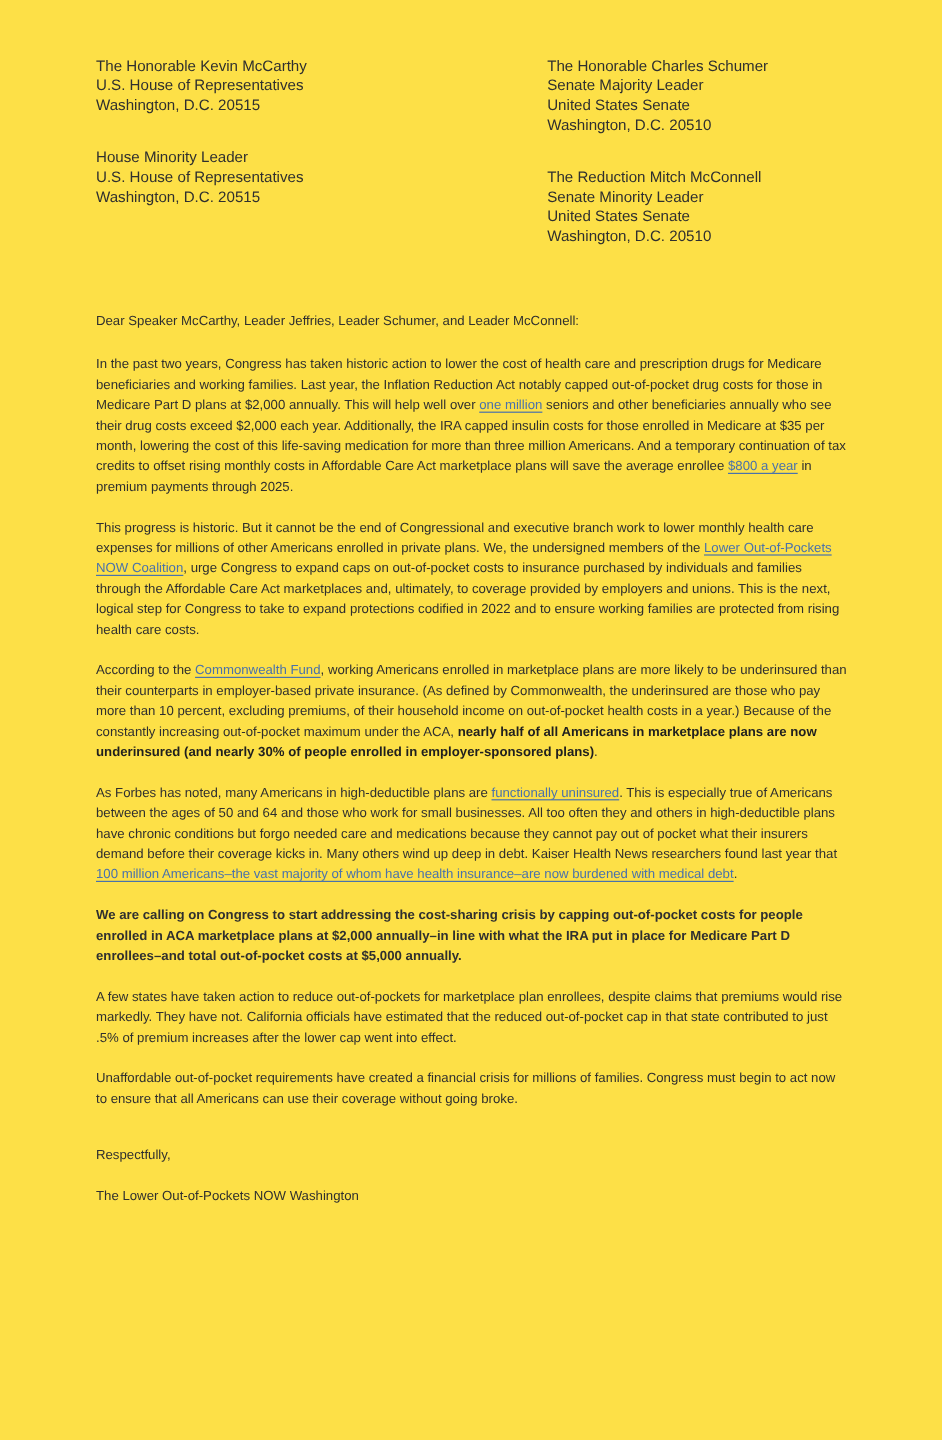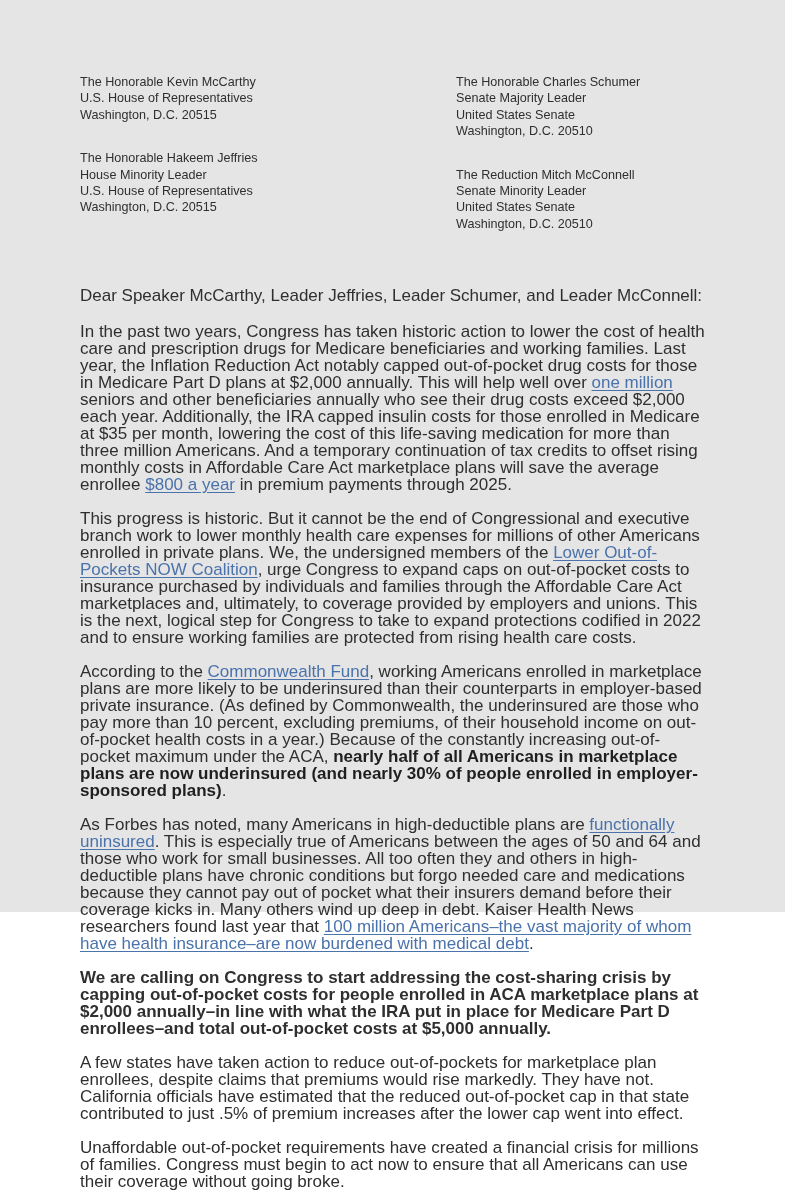--- a/index.html
+++ b/index.html
@@ -12,24 +12,24 @@
     width: 785px;
     height: 1200px;
     font-family: "Liberation Sans", sans-serif;
     color: #2f2f2f;
     -webkit-font-smoothing: antialiased;
     overflow: hidden;
   }
   .page {
     position: relative;
     width: 785px;
-    height: 912px;
-    background: #e5e5e5;
+    height: 1200px;
+    background: #fde047;
     box-sizing: border-box;
-    padding: 74px 78px 0 80px;
+    padding: 47px 78px 0 80px;
   }
 
   
   .address-block {
     display: flex;
     flex-direction: row;
     align-items: flex-start;
   }
   .address-col {
     width: 376px;
@@ -51,21 +51,21 @@
     white-space: nowrap;
   }
 
   
   .letter-body {
     margin-top: 55px;
     width: 628px;
   }
   p.para {
     margin: 0 0 17px 0;
-    font-size: 17px;
+    font-size: 11px;
     line-height: 17.0px;
     color: #2f2f2f;
     text-align: left;
   }
   p.salutation {
     margin-bottom: 19px;
   }
   p.para.bold-para {
     font-weight: bold;
   }
@@ -92,21 +92,20 @@
 
   <div class="address-block">
 
     <div class="address-col left">
       <div class="address-group">
         <div class="address-line">The Honorable Kevin McCarthy</div>
         <div class="address-line">U.S. House of Representatives</div>
         <div class="address-line">Washington, D.C. 20515</div>
       </div>
       <div class="address-group">
-        <div class="address-line">The Honorable Hakeem Jeffries</div>
         <div class="address-line">House Minority Leader</div>
         <div class="address-line">U.S. House of Representatives</div>
         <div class="address-line">Washington, D.C. 20515</div>
       </div>
     </div>
 
     <div class="address-col right">
       <div class="address-group">
         <div class="address-line">The Honorable Charles Schumer</div>
         <div class="address-line">Senate Majority Leader</div>

